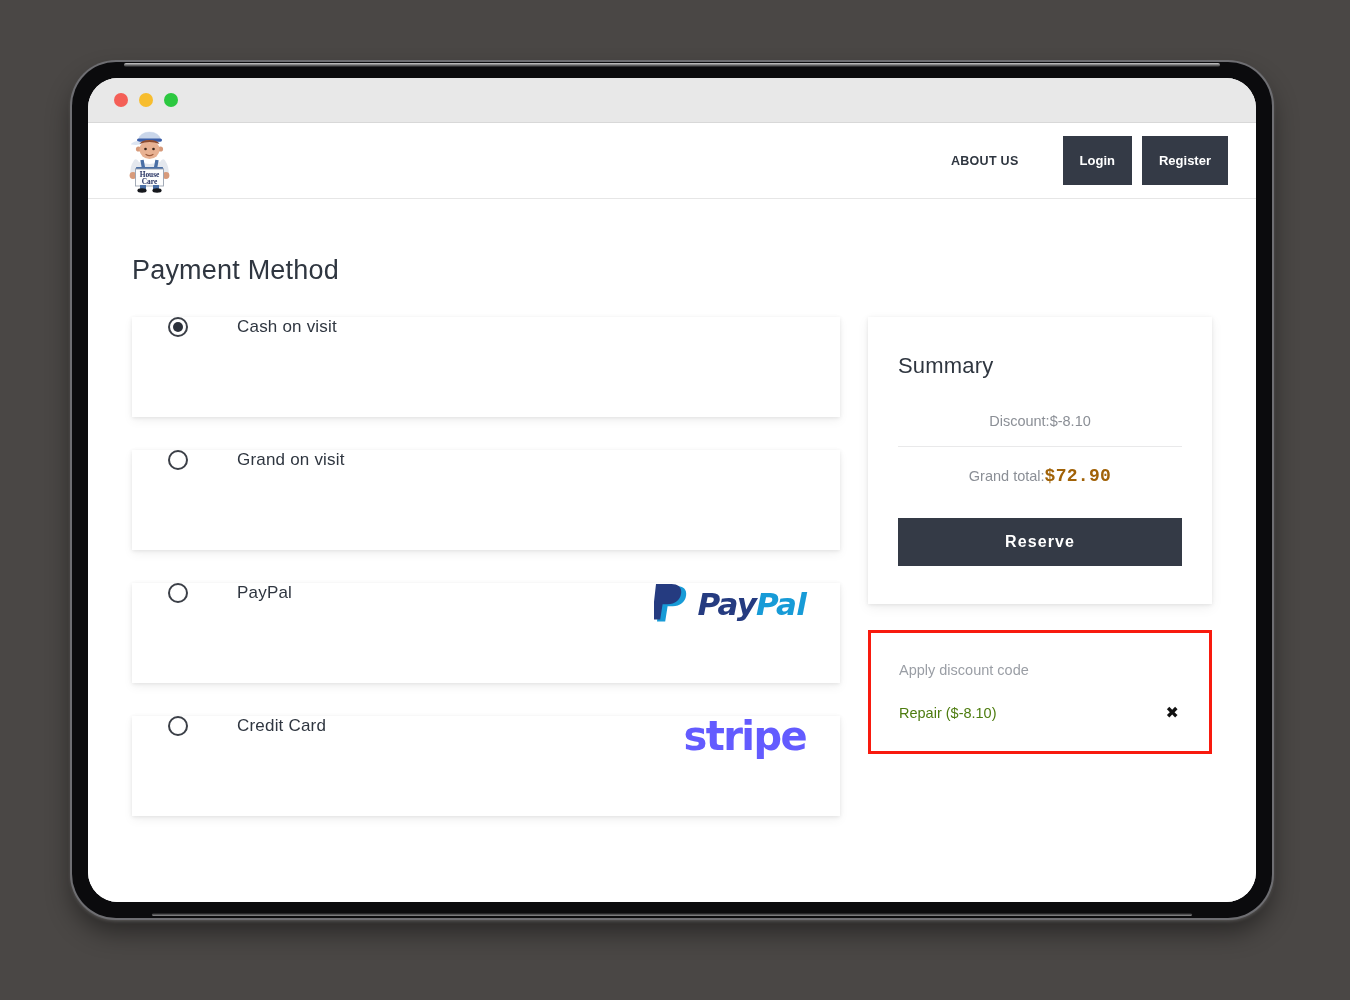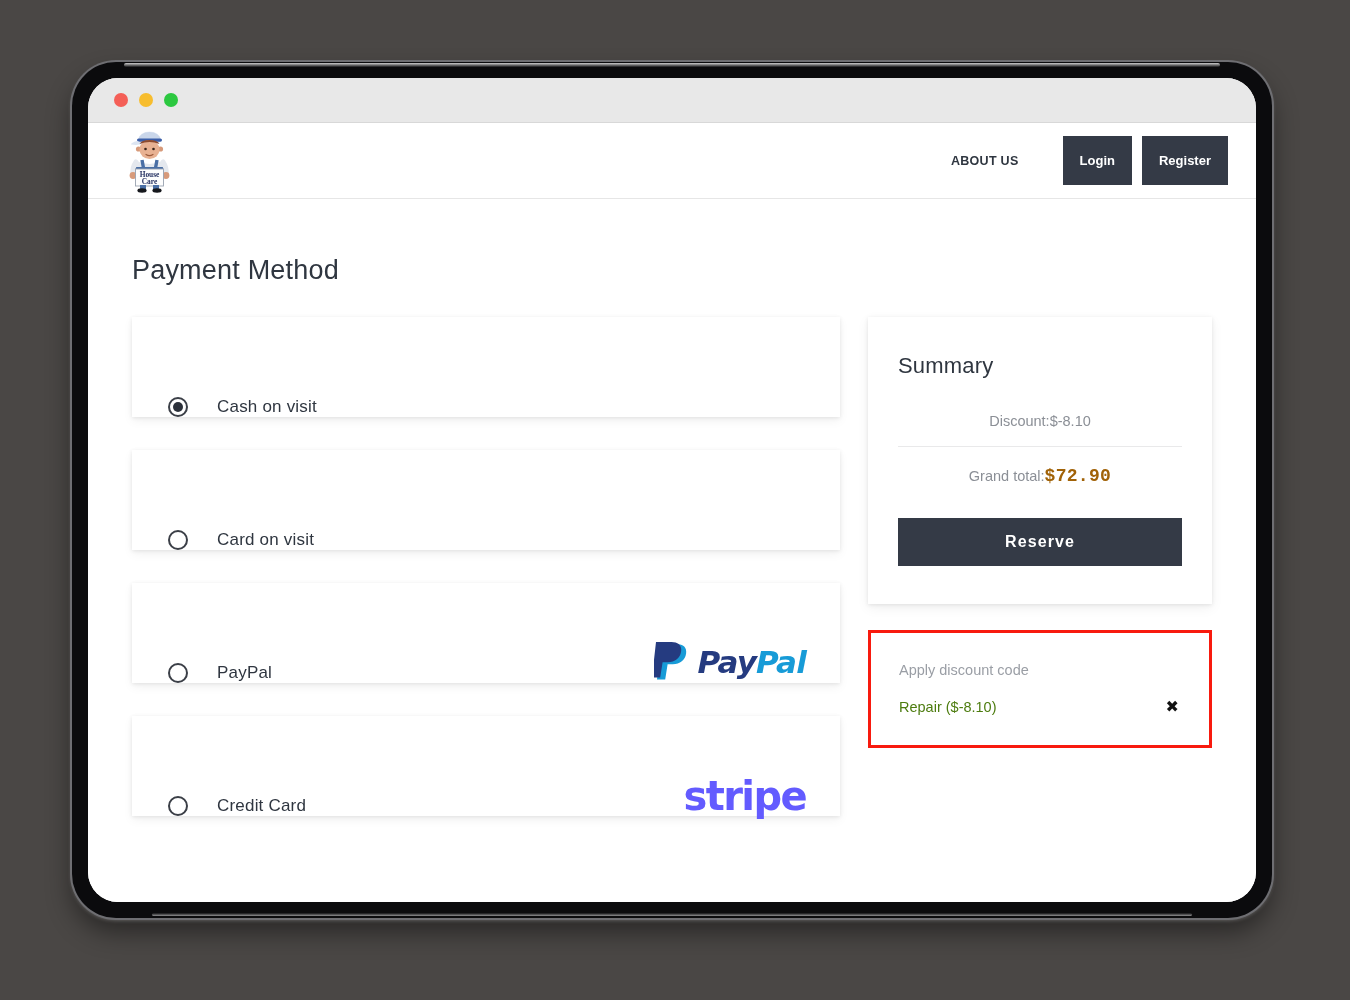--- a/index.html
+++ b/index.html
@@ -170,24 +170,25 @@
   
   #payment-options {
     width: 708px;
     flex: none;
   }
   .payment-card {
     background: #ffffff;
     height: 100px;
     margin-bottom: 33px;
     display: flex;
-    align-items: flex-end;
+    align-items: flex-start;
     padding: 0 34px 0 36px;
     box-shadow: 0 1px 4px rgba(0,0,0,0.09), 0 4px 10px rgba(0,0,0,0.05);
     cursor: pointer;
+    gap: 20px;
   }
   .radio {
     width: 20px; height: 20px;
     border-radius: 50%;
     border: 2px solid #3b3f47;
     flex: none;
     margin-right: 29px;
     position: relative;
     background: #fff;
   }
@@ -288,21 +289,21 @@
   
   #discount-card {
     margin-top: 26px;
     background: #ffffff;
     border: 3px solid #f81a0e;
     padding: 29px 28px 30px 28px;
   }
   #discount-label {
     font-size: 14.5px;
     color: #9a9ea5;
-    margin-bottom: 21px;
+    margin-bottom: 27px;
   }
   #discount-applied-row {
     display: flex;
     justify-content: space-between;
     align-items: center;
   }
   #discount-applied-text {
     font-size: 14.5px;
     color: #4d7c0f;
   }
@@ -392,21 +393,21 @@
           <div id="payment-options">
 
             <div class="payment-card">
               <span class="radio checked"></span>
               <span class="payment-label">Cash on visit</span>
               <span class="brand-slot"></span>
             </div>
 
             <div class="payment-card">
               <span class="radio"></span>
-              <span class="payment-label">Card on visit</span>
+              <span class="payment-label">Grand on visit</span>
               <span class="brand-slot"></span>
             </div>
 
             <div class="payment-card">
               <span class="radio"></span>
               <span class="payment-label">PayPal</span>
               <span class="brand-slot">
                 <span class="paypal-mark">
                   <svg width="38" height="42" viewBox="0 0 38 42">
                     <path d="M7 3 h15.5 c7 0 10.5 3.6 9.6 9.6 c-1 6.8 -6 10.6 -13.3 10.6 h-5.2 l-2.4 15.4 h-8.2 z" fill="#179BD7"></path>

